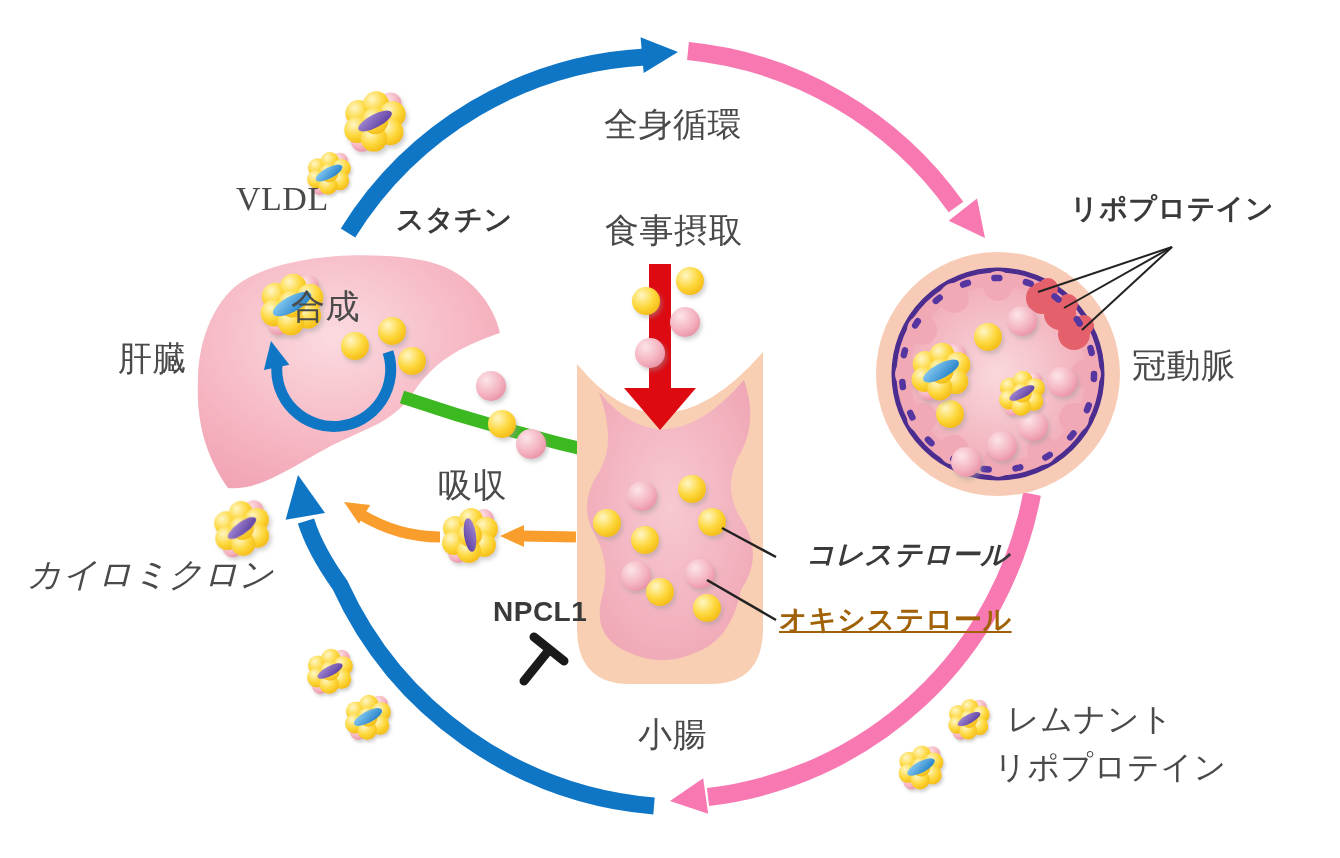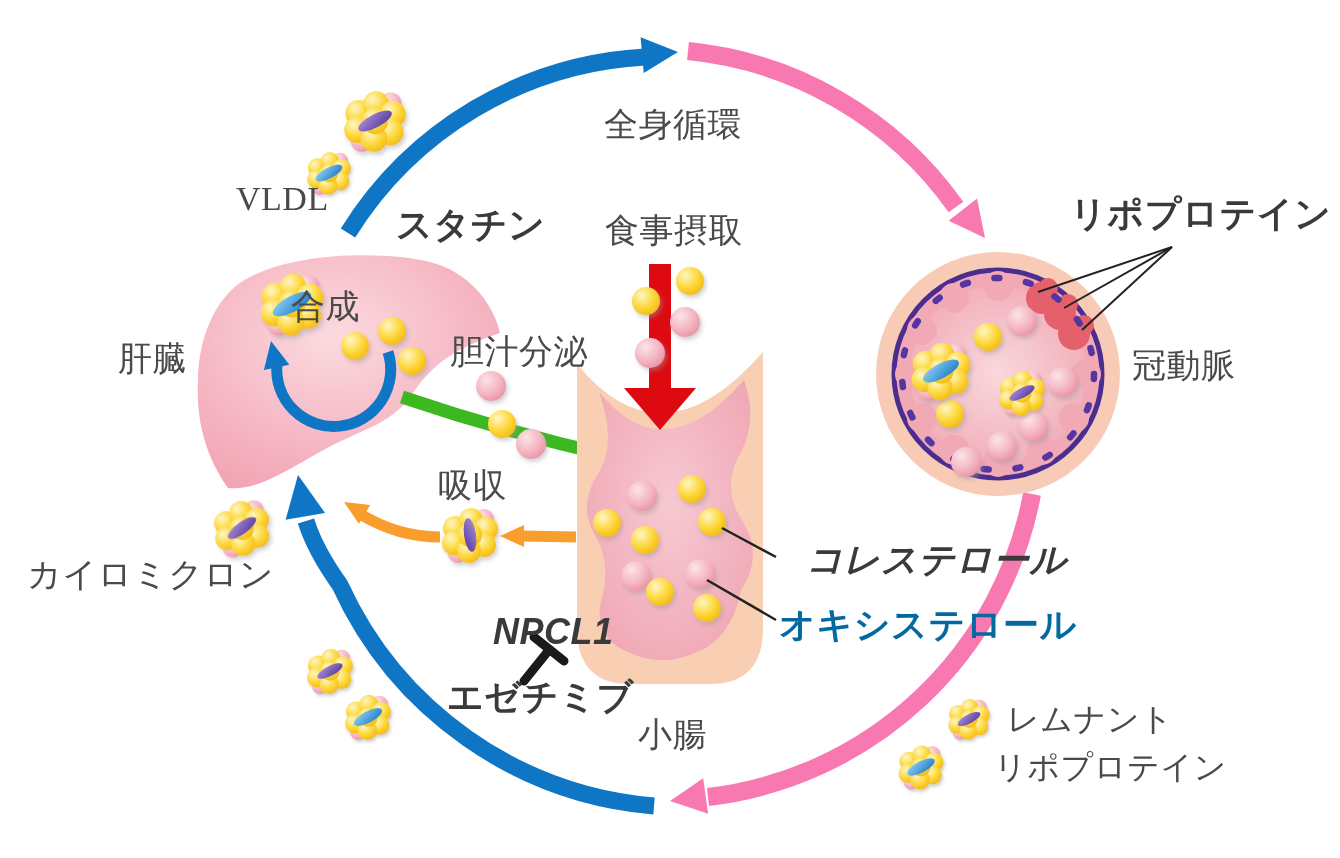--- a/index.html
+++ b/index.html
@@ -13,22 +13,22 @@
   }
   .scene svg{position:absolute;left:0;top:0;}
   .lbl{
     position:absolute;
     white-space:nowrap;
     color:#4a4a4a;
     font-size:34px;
     line-height:1.1;
     letter-spacing:0.5px;
   }
-  .lbl.bold{font-weight:bold;color:#3a3a3a;font-size:36px;}
-  .lbl.red{color:#0369a1;}
+  .lbl.bold{font-weight:bold;color:#3a3a3a;font-size:28px;}
+  .lbl.red{color:#a16207;text-decoration:underline;}
   .lbl.small{font-size:32px;}
 </style>
 </head>
 <body>
 
 <div class="scene">
 
 <svg width="1340" height="858" viewBox="0 0 1340 858">
   <defs>
     <radialGradient id="gY" cx="35%" cy="30%" r="80%">
@@ -250,24 +250,22 @@
 </svg>
 
 <div class="lbl" style="left:236px;top:180px;font-family:Liberation Serif, serif;">VLDL</div>
 <div class="lbl bold" style="left:396px;top:205px;">スタチン</div>
 <div class="lbl" style="left:605px;top:212px;">食事摂取</div>
 <div class="lbl" style="left:604px;top:106px;">全身循環</div>
 <div class="lbl bold" style="left:1070px;top:194px;">リポプロテイン</div>
 <div class="lbl" style="left:1132px;top:347px;">冠動脈</div>
 <div class="lbl" style="left:118px;top:340px;">肝臓</div>
 <div class="lbl" style="left:291px;top:288px;">合成</div>
-<div class="lbl" style="left:450px;top:333px;">胆汁分泌</div>
 <div class="lbl" style="left:438px;top:467px;">吸収</div>
-<div class="lbl" style="left:27px;top:556px;">カイロミクロン</div>
-<div class="lbl bold" style="left:493px;top:612px;font-style:italic;">NPCL1</div>
-<div class="lbl bold" style="left:447px;top:677px;">エゼチミブ</div>
+<div class="lbl" style="left:27px;top:556px;font-style:italic;">カイロミクロン</div>
+<div class="lbl bold" style="left:493px;top:597px;">NPCL1</div>
 <div class="lbl" style="left:638px;top:716px;">小腸</div>
 <div class="lbl bold" style="left:806px;top:540px;font-style:italic;">コレステロール</div>
 <div class="lbl bold red" style="left:779px;top:605px;">オキシステロール</div>
 <div class="lbl small" style="left:1007px;top:702px;">レムナント</div>
 <div class="lbl small" style="left:953px;top:750px;margin-left:41px;">リポプロテイン</div>
 
 </div>
 
 </body></html>

